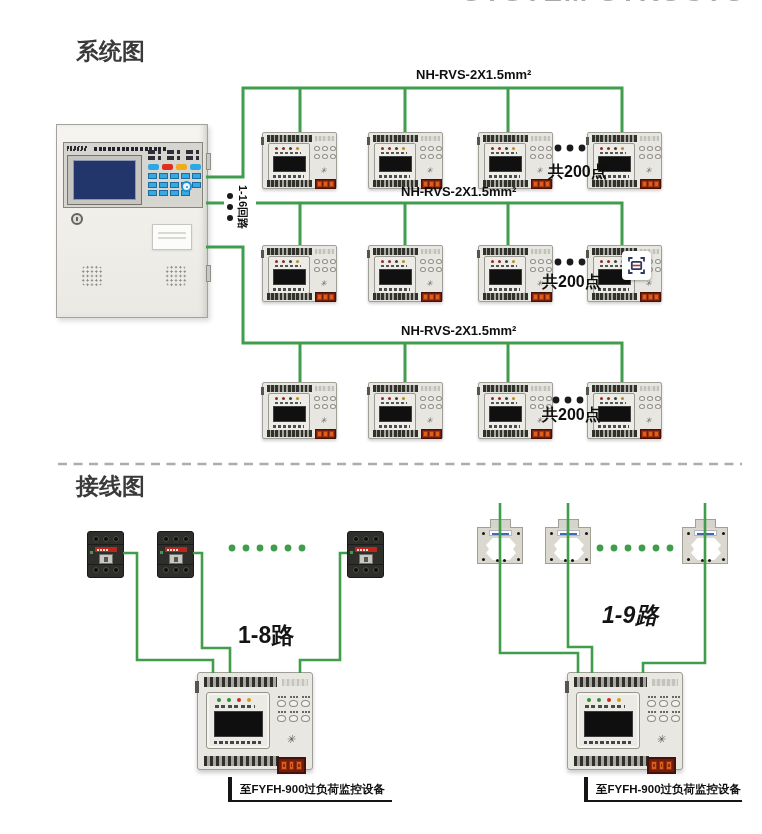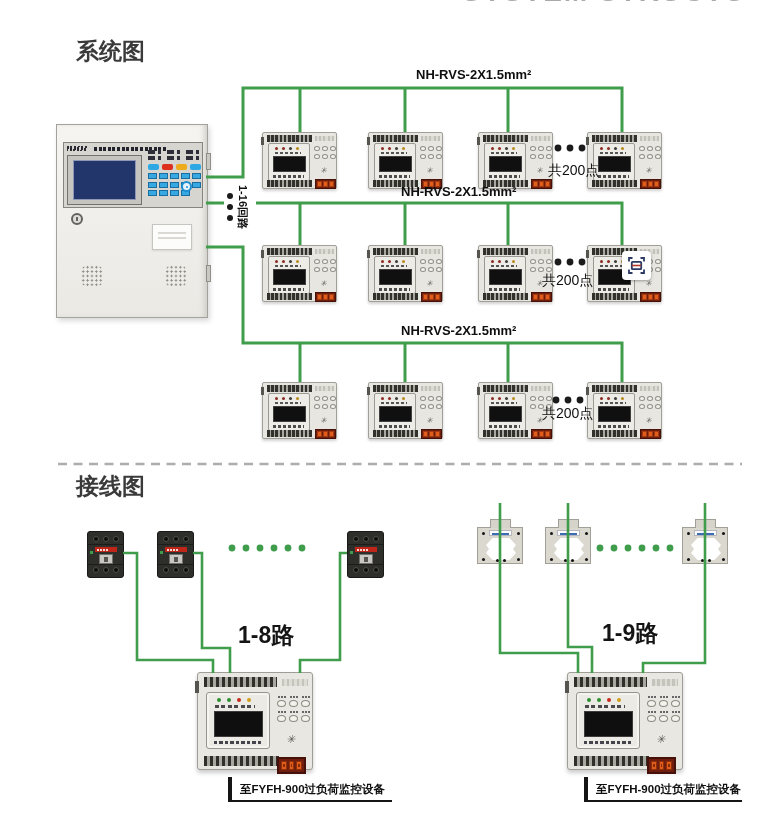--- a/index.html
+++ b/index.html
@@ -8,26 +8,26 @@
   .page *{box-sizing:border-box;}
   i{display:block;position:absolute;}
 
   
   .clip-title{position:absolute;top:-24px;left:462px;font-weight:bold;font-size:28px;
               color:#a9a9a9;letter-spacing:2px;white-space:nowrap;z-index:7;}
   .sec-title{position:absolute;font-weight:bold;font-size:23px;color:#3a3a3a;z-index:7;}
   #sys-title{left:76px;top:36px;} #wire-title{left:76px;top:471px;}
   .buslabel{position:absolute;font-weight:bold;font-size:13px;color:#0f0f0f;z-index:7;white-space:nowrap;padding-left:39px;}
   #bl1{left:377px;top:67px;} #bl2{left:362px;top:184px;} #bl3{left:362px;top:323px;}
-  .countlabel{position:absolute;font-weight:normal;font-size:14px;color:#0f0f0f;z-index:7;white-space:nowrap;}
+  .countlabel{position:absolute;font-weight:bold;font-size:16px;color:#0f0f0f;z-index:7;white-space:nowrap;}
   #cl1{left:548px;top:162px;} #cl2{left:542px;top:272px;} #cl3{left:542px;top:405px;}
   .looplabel{position:absolute;left:212px;top:200px;width:62px;height:14px;text-align:center;
              font-weight:bold;font-size:11px;color:#0f0f0f;transform:rotate(90deg);z-index:7;white-space:nowrap;}
   .routelabel{position:absolute;font-weight:bold;font-size:23px;color:#141414;z-index:7;white-space:nowrap;}
-  #rl-left{left:238px;top:620px;} #rl-right{left:602px;top:618px;}
+  #rl-left{left:238px;top:620px;} #rl-right{left:602px;top:600px;font-style:italic;}
   .targetlabel{position:absolute;font-weight:bold;font-size:11.5px;color:#0f0f0f;z-index:7;white-space:nowrap;
                border-left:4px solid #151515;border-bottom:2px solid #151515;padding:5px 7px 3px 8px;background:#fff;}
   #tl-left{left:228px;top:777px;} #tl-right{left:584px;top:777px;}
 
   
   #devices{position:absolute;inset:0;z-index:2;}
   .wires{position:absolute;left:0;top:0;z-index:5;pointer-events:none;}
 
   
   .panel{position:absolute;left:56px;top:124px;width:152px;height:194px;

